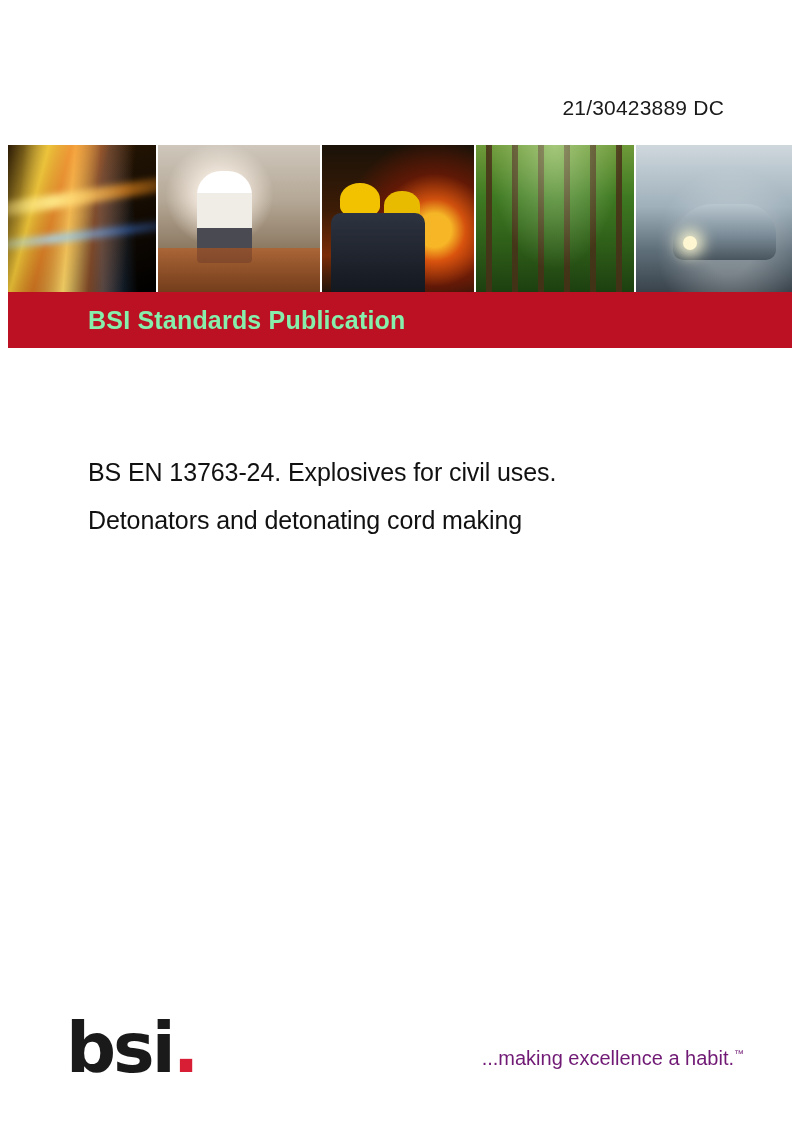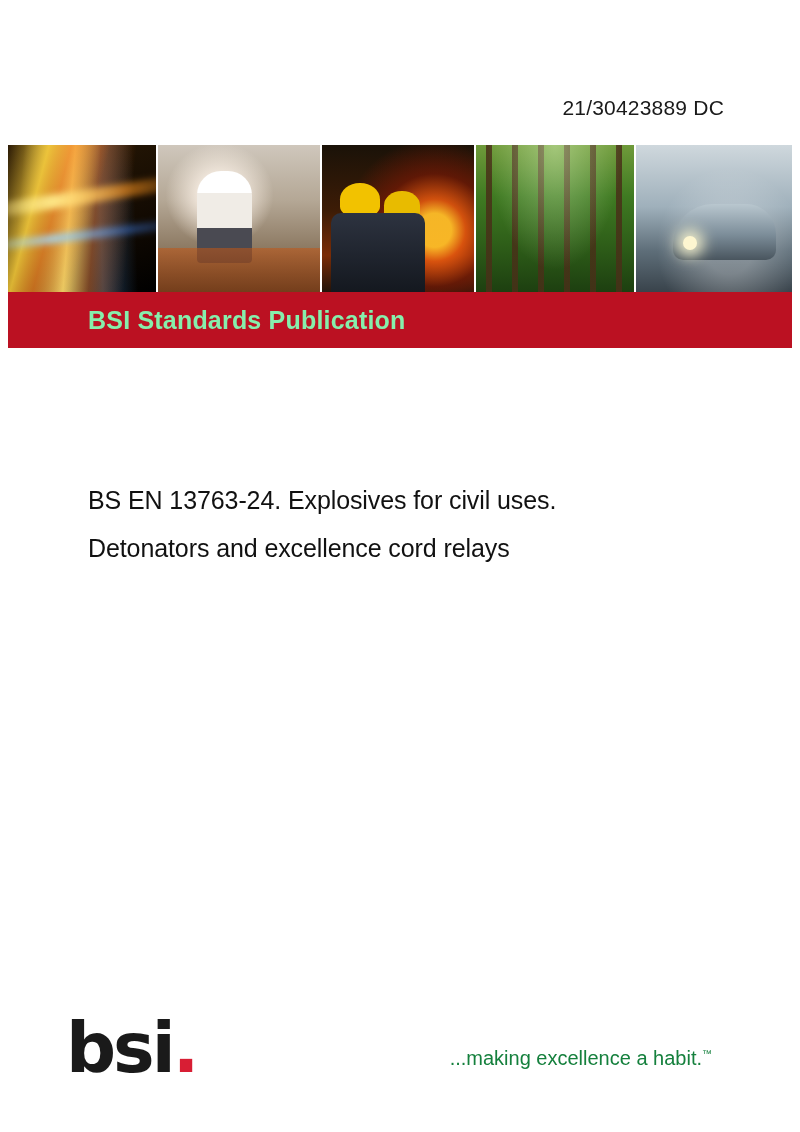--- a/index.html
+++ b/index.html
@@ -200,21 +200,21 @@
     font-size: 25px;
     font-weight: bold;
     letter-spacing: 0.2px;
     white-space: nowrap;
     margin-left: 16px;
   }
 
   
   .title-block {
     position: absolute;
-    top: 476px;
+    top: 448px;
     left: 88px;
     width: 660px;
   }
   .title-line {
     font-size: 25px;
     line-height: 48px;
     color: #111111;
     letter-spacing: -0.1px;
     white-space: nowrap;
   }
@@ -234,24 +234,24 @@
     letter-spacing: -3px;
     color: #1a1a1a;
     line-height: 72px;
   }
   .logo-dot {
     color: #d81e34;
   }
 
   .tagline {
     position: absolute;
-    right: 88px;
+    right: 56px;
     bottom: 62px;
     font-size: 20px;
-    color: #15803d;
+    color: #701a75;
     white-space: nowrap;
     margin-left: 37px;
   }
   .tagline .tm {
     font-size: 10px;
     vertical-align: super;
   }
 </style>
 </head>
 <body>
@@ -267,21 +267,21 @@
     <div class="panel panel-4"></div>
     <div class="panel panel-5"></div>
   </div>
 
   <div class="red-band">
     <div class="red-band-text">BSI Standards Publication</div>
   </div>
 
   <div class="title-block">
     <div class="title-line">BS EN 13763-24. Explosives for civil uses.</div>
-    <div class="title-line">Detonators and excellence cord relays</div>
+    <div class="title-line">Detonators and detonating cord making</div>
   </div>
 
   <div class="logo">
     <div class="logo-text"><span>bsi</span><span class="logo-dot">.</span></div>
   </div>
 
   <div class="tagline"><span>...making excellence a habit.</span><span class="tm">™</span></div>
 
 </div>
 

